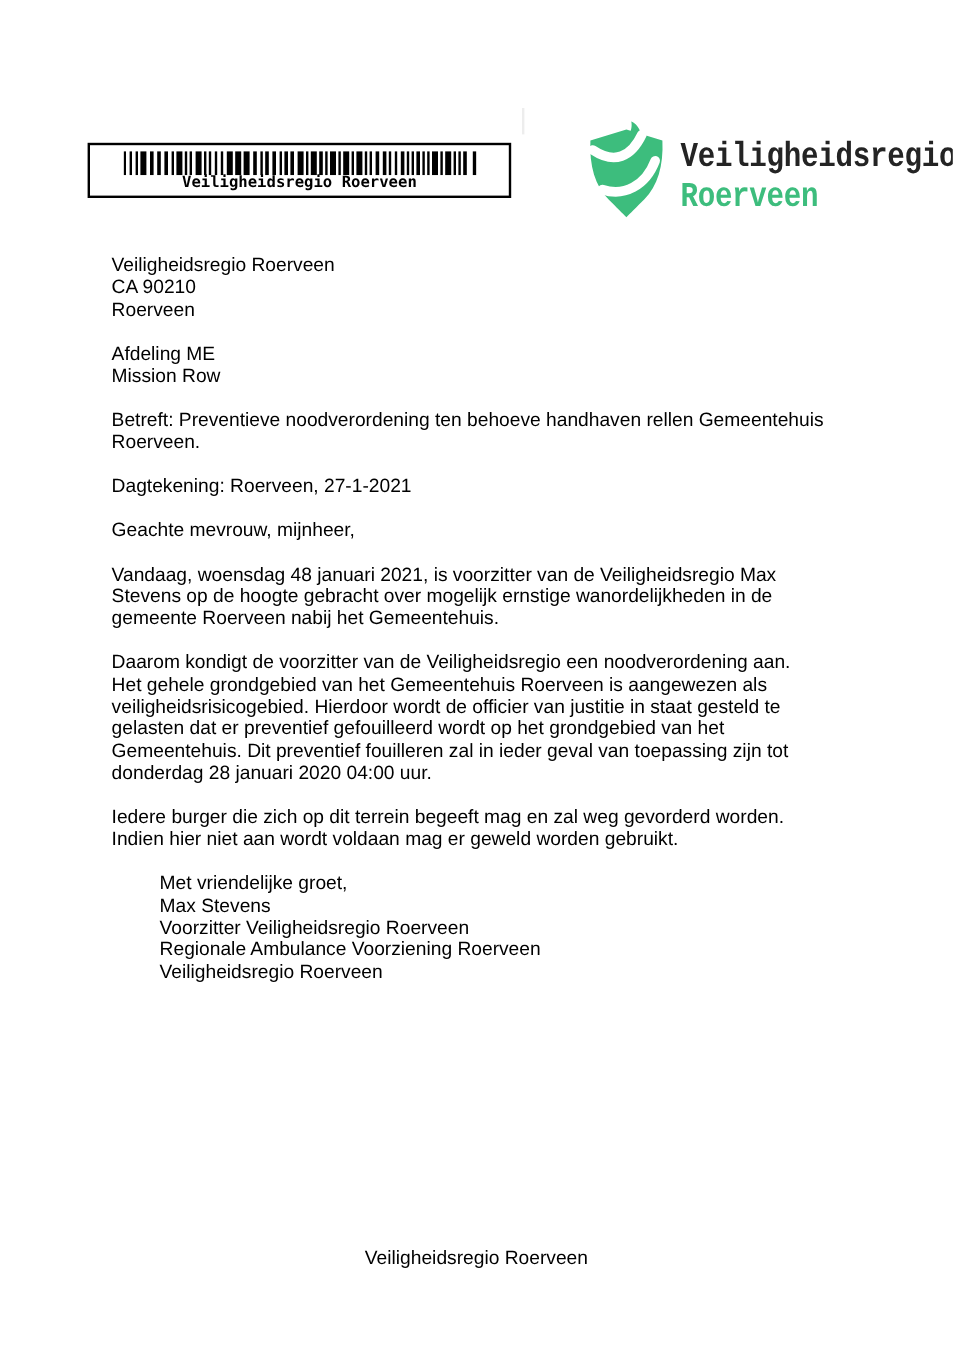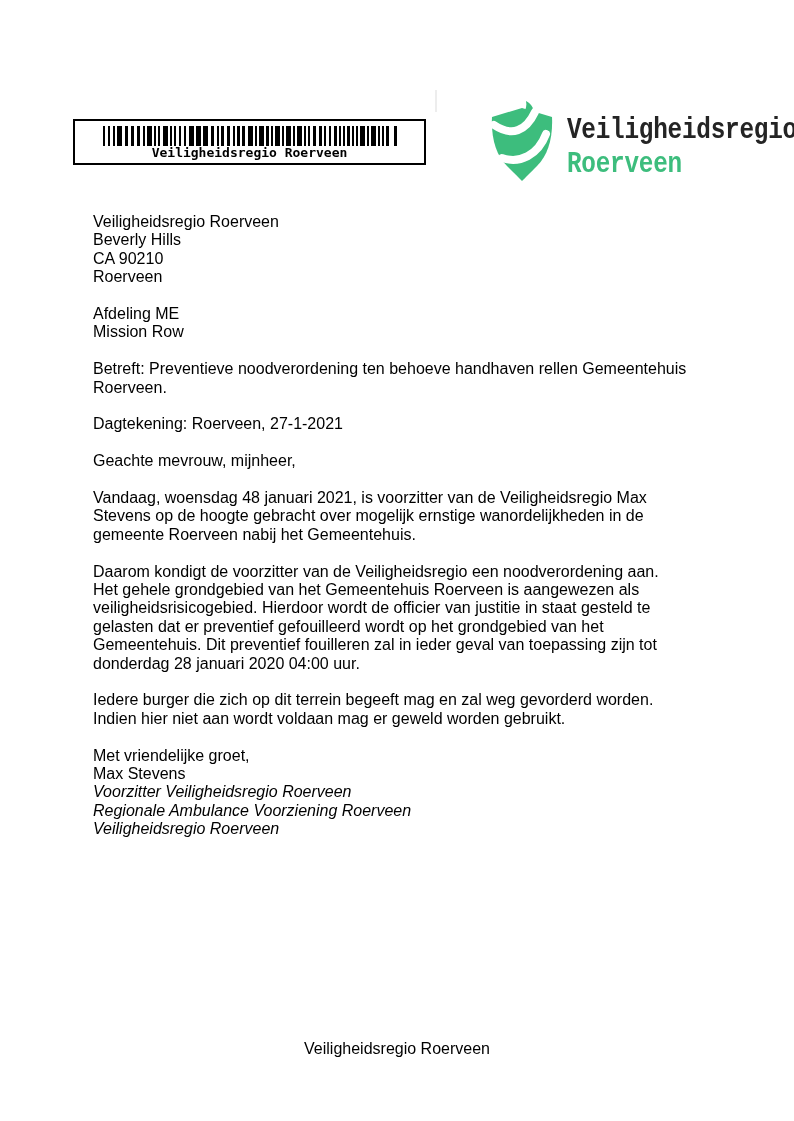--- a/index.html
+++ b/index.html
@@ -43,23 +43,23 @@
     letter-spacing: -0.3px;
     transform: scaleX(0.84); transform-origin: left top;
   }
 
   
   .letter {
     position: absolute; left: 93px; top: 213px; width: 595px;
     font-size: 16px; line-height: 18.4px;
   }
   .blk { margin: 0 0 18.4px 0; }
-  .blk:last-child { margin-bottom: 0; }
+  .blk:last-child { margin-bottom: 0; margin-left: 40px; }
   .line { min-height: 18.4px; }
-  .italic { font-style: italic; }
+  .italic { }
 
   
   .footer {
     position: absolute; left: 0; top: 1040px; width: 794px;
     text-align: center; font-size: 16px; line-height: 18.4px;
   }
 </style>
 </head>
 <body>
 
@@ -141,21 +141,20 @@
     <div class="logo-text">
       <div class="logo-line" style="color: rgb(36, 36, 36);">Veiligheidsregio</div>
       <div class="logo-line" style="color: rgb(61, 189, 125);">Roerveen</div>
     </div>
   </div>
 
   <div class="letter">
 
     <div class="blk">
       <div class="line">Veiligheidsregio Roerveen</div>
-      <div class="line">Beverly Hills</div>
       <div class="line">CA 90210</div>
       <div class="line">Roerveen</div>
     </div>
 
     <div class="blk">
       <div class="line">Afdeling ME</div>
       <div class="line">Mission Row</div>
     </div>
 
     <p class="blk">Betreft: Preventieve noodverordening ten behoeve handhaven rellen Gemeentehuis Roerveen.</p>

